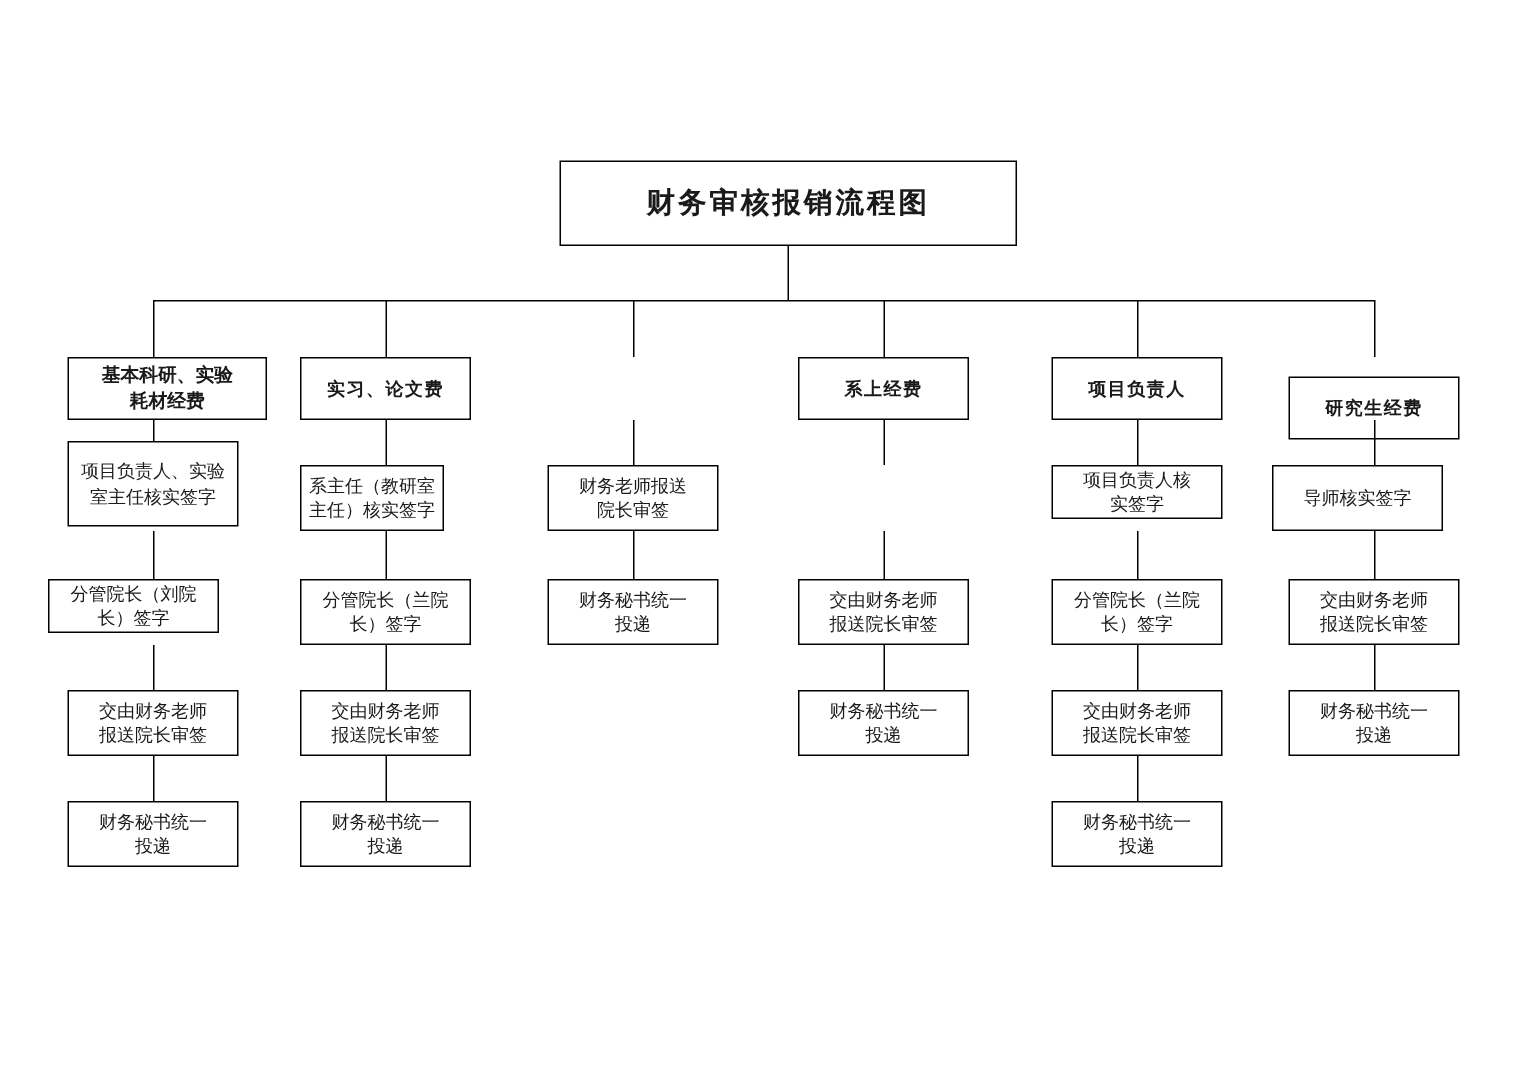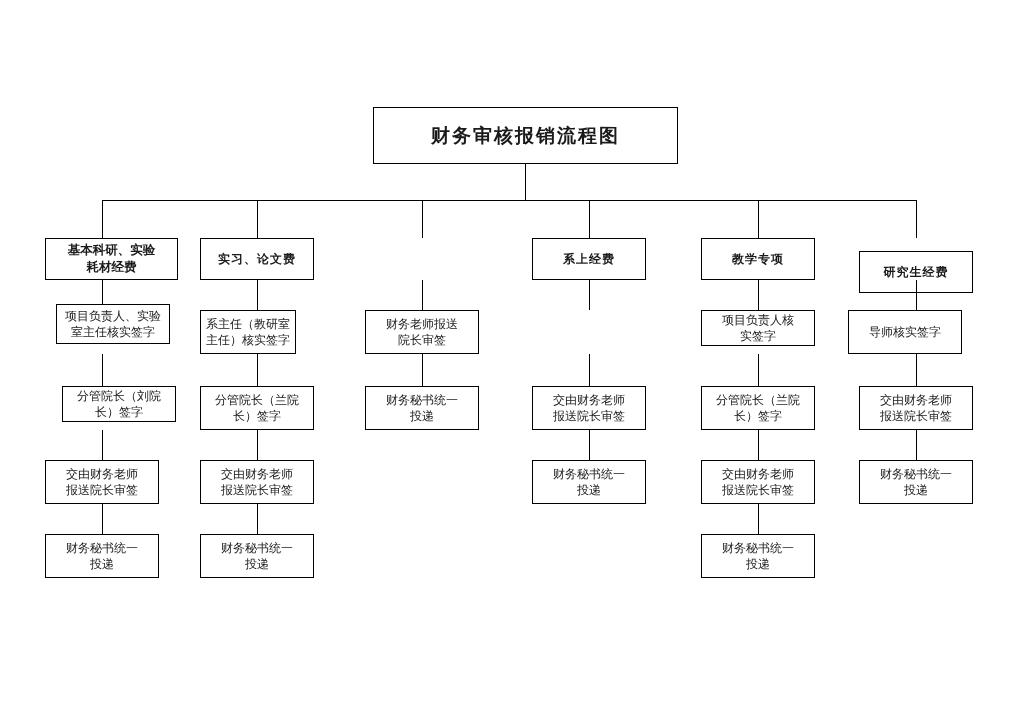--- a/index.html
+++ b/index.html
@@ -64,24 +64,24 @@
   <div class="vline" style="left:102px; top:200px; height:38px;"></div>
   <div class="vline" style="left:257px; top:200px; height:38px;"></div>
   <div class="vline" style="left:422px; top:200px; height:38px;"></div>
   <div class="vline" style="left:589px; top:200px; height:38px;"></div>
   <div class="vline" style="left:758px; top:200px; height:38px;"></div>
   <div class="vline" style="left:916px; top:200px; height:38px;"></div>
 
   <div class="box hdr-small" style="left:45px; top:238px; width:133px; height:42px;">基本科研、实验
 耗材经费</div>
   <div class="vline" style="left:102px; top:280px; height:30px;"></div>
-  <div class="box" style="left:45px; top:304px; width:114px; height:40px;margin-left:11px;">项目负责人、实验
+  <div class="box" style="left:45px; top:294px; width:114px; height:57px;">项目负责人、实验
 室主任核实签字</div>
   <div class="vline" style="left:102px; top:354px; height:32px;"></div>
-  <div class="box" style="left:62px; top:386px; width:114px; height:28px;">分管院长（刘院
+  <div class="box" style="left:32px; top:386px; width:114px; height:28px;">分管院长（刘院
 长）签字</div>
   <div class="vline" style="left:102px; top:430px; height:30px;"></div>
   <div class="box" style="left:45px; top:460px; width:114px; height:44px;">交由财务老师
 报送院长审签</div>
   <div class="vline" style="left:102px; top:504px; height:30px;"></div>
   <div class="box" style="left:45px; top:534px; width:114px; height:44px;">财务秘书统一
 投递</div>
 
   <div class="box hdr" style="left:200px; top:238px; width:114px; height:42px;">实习、论文费</div>
   <div class="vline" style="left:257px; top:280px; height:30px;"></div>
@@ -106,21 +106,21 @@
 
   <div class="box hdr" style="left:532px; top:238px; width:114px; height:42px;">系上经费</div>
   <div class="vline" style="left:589px; top:280px; height:30px;"></div>
   <div class="vline" style="left:589px; top:354px; height:32px;"></div>
   <div class="box" style="left:532px; top:386px; width:114px; height:44px;">交由财务老师
 报送院长审签</div>
   <div class="vline" style="left:589px; top:430px; height:30px;"></div>
   <div class="box" style="left:532px; top:460px; width:114px; height:44px;">财务秘书统一
 投递</div>
 
-  <div class="box hdr" style="left:701px; top:238px; width:114px; height:42px;">教学专项</div>
+  <div class="box hdr" style="left:701px; top:238px; width:114px; height:42px;">项目负责人</div>
   <div class="vline" style="left:758px; top:280px; height:30px;"></div>
   <div class="box" style="left:701px; top:310px; width:114px; height:32px;">项目负责人核
 实签字</div>
   <div class="vline" style="left:758px; top:354px; height:32px;"></div>
   <div class="box" style="left:701px; top:386px; width:114px; height:44px;">分管院长（兰院
 长）签字</div>
   <div class="vline" style="left:758px; top:430px; height:30px;"></div>
   <div class="box" style="left:701px; top:460px; width:114px; height:44px;">交由财务老师
 报送院长审签</div>
   <div class="vline" style="left:758px; top:504px; height:30px;"></div>

